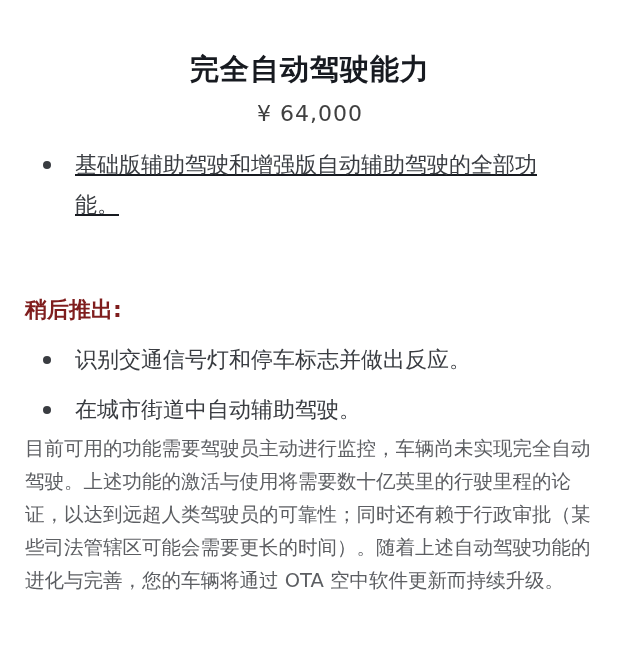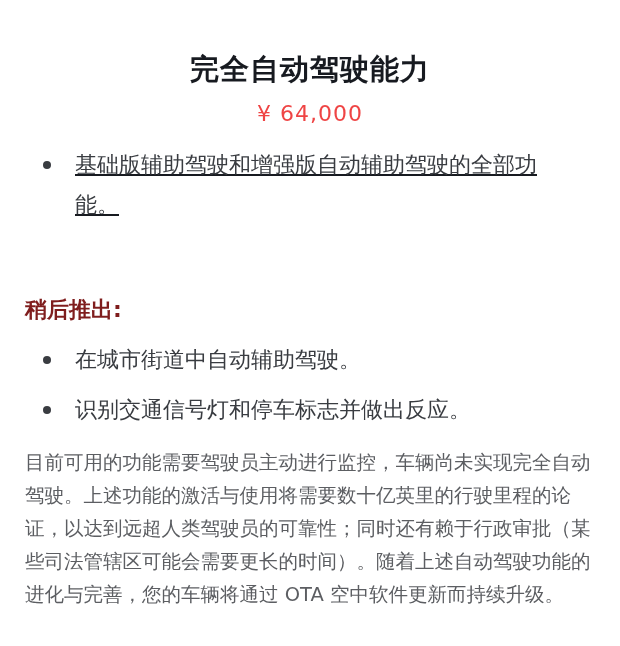--- a/index.html
+++ b/index.html
@@ -28,21 +28,21 @@
       letter-spacing: 1px;
     }
     .price {
       position: absolute;
       top: 98px;
       left: 0;
       width: 620px;
       text-align: center;
       font-size: 22px;
       line-height: 32px;
-      color: #ef4444;
+      color: #404040;
       letter-spacing: 1px;
     }
     .feature-list {
       position: absolute;
       top: 145px;
       left: 0;
       width: 620px;
       margin: 0;
       padding: 0;
       list-style: none;
@@ -86,21 +86,21 @@
     .coming-list li {
       position: relative;
       padding-left: 75px;
       font-size: 22px;
       line-height: 40px;
       color: #393c41;
       margin-bottom: 10px;
     }
     .disclaimer {
       position: absolute;
-      top: 446px;
+      top: 432px;
       left: 25px;
       width: 575px;
       font-size: 19.5px;
       line-height: 33px;
       color: #5c5e62;
       margin: 0;
     }
   </style>
 </head>
 <body>
@@ -114,21 +114,21 @@
     <span class="bullet"></span>
     <span>基础版辅助驾驶和增强版自动辅助驾驶的全部功能。</span>
   </li>
 </ul>
 
 <div class="section-heading">稍后推出:</div>
 
 <ul class="coming-list">
   <li>
     <span class="bullet"></span>
-    <span>在城市街道中自动辅助驾驶。</span>
+    <span>识别交通信号灯和停车标志并做出反应。</span>
   </li>
   <li>
     <span class="bullet"></span>
-    <span>识别交通信号灯和停车标志并做出反应。</span>
+    <span>在城市街道中自动辅助驾驶。</span>
   </li>
 </ul>
 
 <p class="disclaimer">目前可用的功能需要驾驶员主动进行监控，车辆尚未实现完全自动驾驶。上述功能的激活与使用将需要数十亿英里的行驶里程的论证，以达到远超人类驾驶员的可靠性；同时还有赖于行政审批（某些司法管辖区可能会需要更长的时间）。随着上述自动驾驶功能的进化与完善，您的车辆将通过 OTA 空中软件更新而持续升级。</p>
 
 </body></html>

